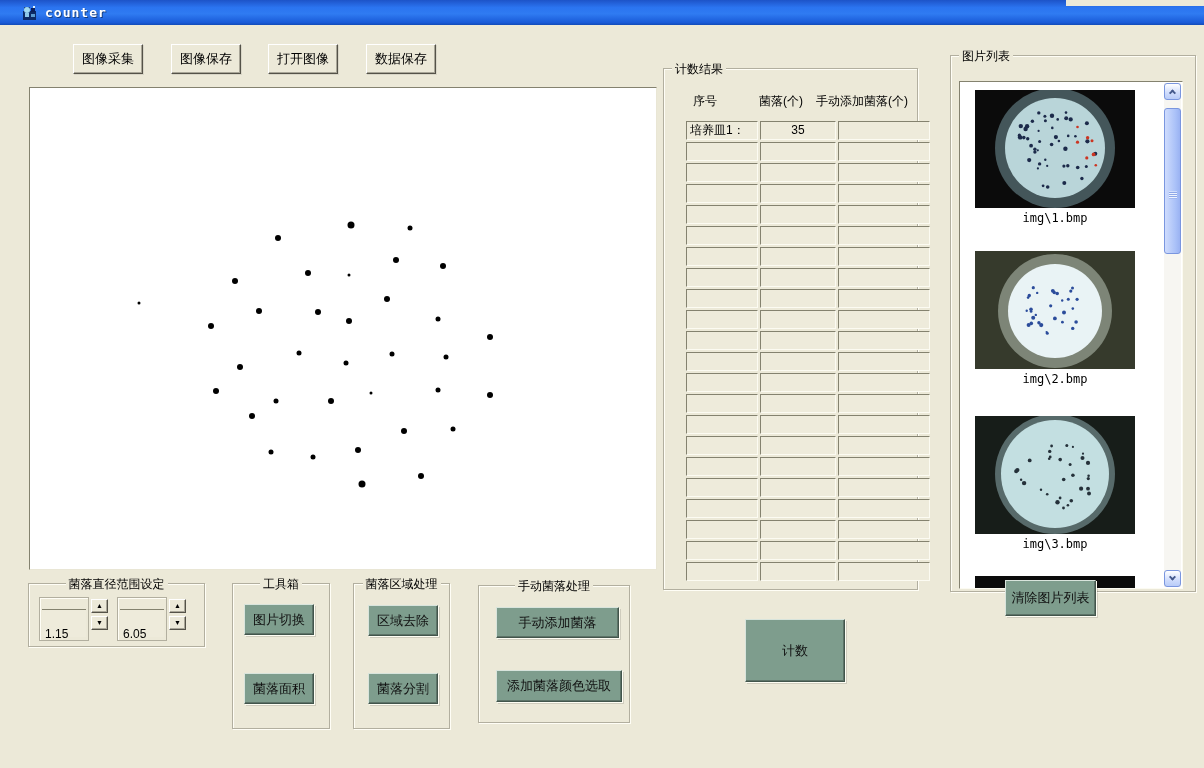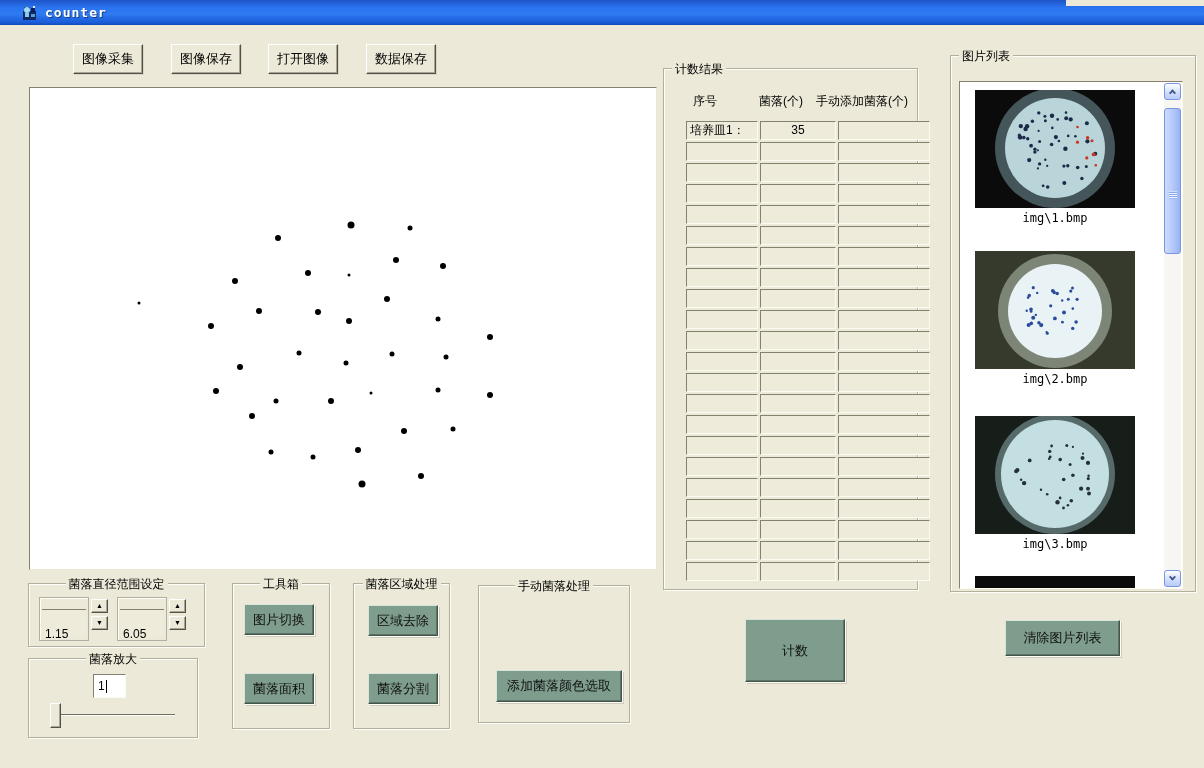--- a/index.html
+++ b/index.html
@@ -412,40 +412,35 @@
     <div class="mini-group" style="left:88px;top:13px">
       <span class="mini-label">max</span>
       <div class="mini-field">6.05</div>
     </div>
     <div class="spin-col" style="left:140px;top:15px">
       <div class="spin-btn"><span>▲</span></div>
       <div class="spin-btn"><span>▼</span></div>
     </div>
   </div>
 
-  <div class="groupbox mag-group">
-    <span class="gb-label center">菌落放大</span>
-    <div class="mag-edit"><span>1</span><span class="caret"></span></div>
-    <div class="slider-track"></div>
-    <div class="slider-thumb"></div>
-  </div>
 
   <div class="groupbox toolbox-group">
     <span class="gb-label center">工具箱</span>
     <div class="btn-green" style="left:11px;top:20px;width:70px;height:31px">图片切换</div>
     <div class="btn-green" style="left:11px;top:89px;width:70px;height:31px">菌落面积</div>
   </div>
 
   <div class="groupbox region-group">
     <span class="gb-label center">菌落区域处理</span>
     <div class="btn-green" style="left:14px;top:21px;width:70px;height:31px">区域去除</div>
     <div class="btn-green" style="left:14px;top:89px;width:70px;height:31px">菌落分割</div>
   </div>
 
   <div class="groupbox manual-group">
     <span class="gb-label center">手动菌落处理</span>
+    <div class="btn-green" style="left:17px;top:21px;width:123px;height:31px">手动添加菌落</div>
     <div class="btn-green" style="left:17px;top:84px;width:126px;height:32px">添加菌落颜色选取</div>
   </div>
 
   <div class="btn-green" style="left:745px;top:619px;width:100px;height:63px">计数</div>
-  <div class="btn-green" style="left:1005px;top:620px;width:115px;height:36px">清除图片列表</div>
+  <div class="btn-green" style="left:1005px;top:580px;width:91px;height:36px">清除图片列表</div>
 
 </div>
 
 </body></html>

